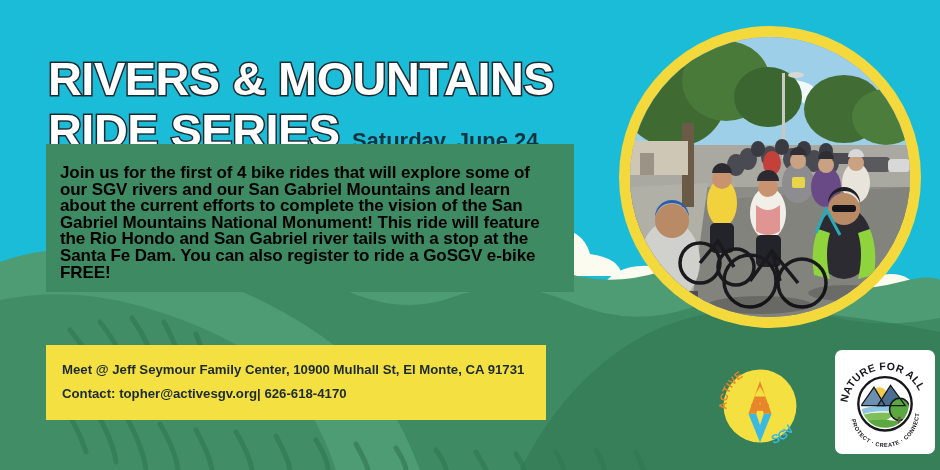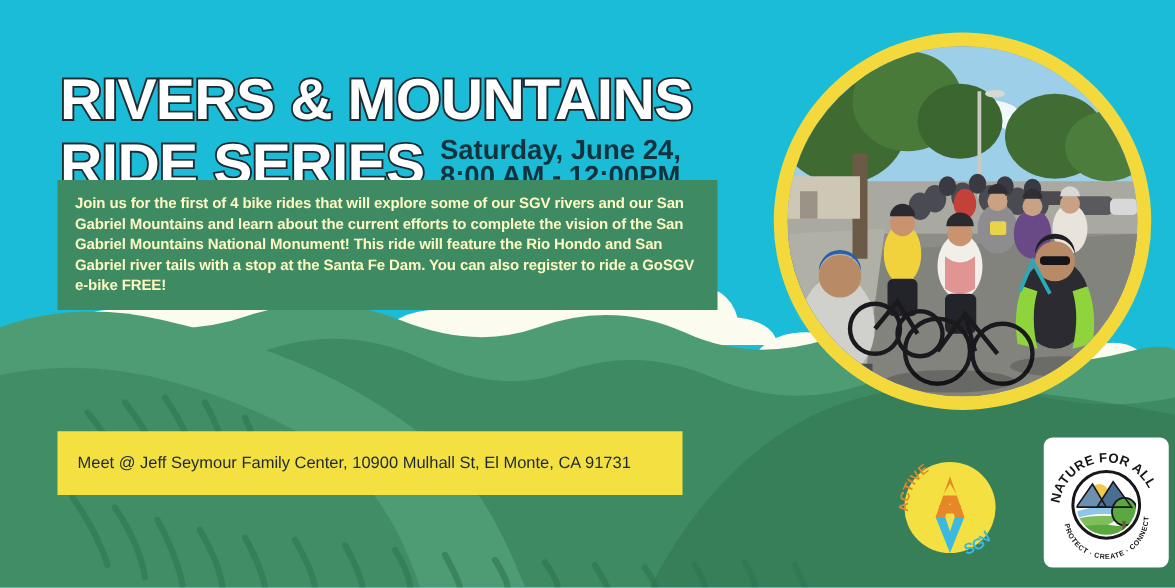--- a/index.html
+++ b/index.html
@@ -50,34 +50,36 @@
 
   
   .desc-panel {
     position: absolute;
     left: 46px; top: 144px;
     width: 528px;
     background: #3E8A62;
     padding: 10px 14px 11px 14px;
   }
   .desc-text {
-    color: #fef9c3;
+    color: #000000;
     font-weight: 700;
-    font-size: 12px;
+    font-size: 17px;
     line-height: 16.6px;
     letter-spacing: -0.1px;
+    margin-top: 11px;
   }
 
   
   .info-panel {
     position: absolute;
     left: 46px; top: 345px;
     width: 500px;
     background: #F4E040;
     padding: 13px 16px 14px 16px;
+    font-weight: bold;
   }
   .info-line {
     color: #1d2b30;
     font-size: 13.2px;
     line-height: 24px;
     white-space: nowrap;
   }
 
   
   .photo-ring {
@@ -162,31 +164,31 @@
       <path d="M636 452 q6 14 8 18"></path>
     </g>
   </svg>
 
   <div class="headline-wrap">
     <div class="headline-line">RIVERS &amp; MOUNTAINS</div>
     <div class="headline-row2">
       <div class="headline-line">RIDE SERIES</div>
       <div class="date-block">
         <div>Saturday, June 24,</div>
-        <div>8:00 AM - 12:00PM</div>
       </div>
     </div>
   </div>
 
   <div class="desc-panel">
     <div class="desc-text">Join us for the first of 4 bike rides that will explore some of our SGV rivers and our San Gabriel Mountains and learn about the current efforts to complete the vision of the San Gabriel Mountains National Monument! This ride will feature the Rio Hondo and San Gabriel river tails with a stop at the Santa Fe Dam. You can also register to ride a GoSGV e-bike FREE!</div>
   </div>
 
   <div class="info-panel">
     <div class="info-line">Meet @ Jeff Seymour Family Center, 10900 Mulhall St, El Monte, CA 91731</div>
+    <div class="info-line">Contact: topher@activesgv.org| 626-618-4170</div>
   </div>
 
   <div class="photo-ring">
     <div class="photo-disc">
       <svg viewBox="0 0 280 280" preserveAspectRatio="xMidYMid slice">
 
         <rect x="0" y="0" width="280" height="130" fill="#9ecfe8"></rect>
         <ellipse cx="150" cy="52" rx="34" ry="10" fill="#ffffff" opacity="0.85"></ellipse>
         <ellipse cx="196" cy="62" rx="26" ry="8" fill="#ffffff" opacity="0.8"></ellipse>
 

